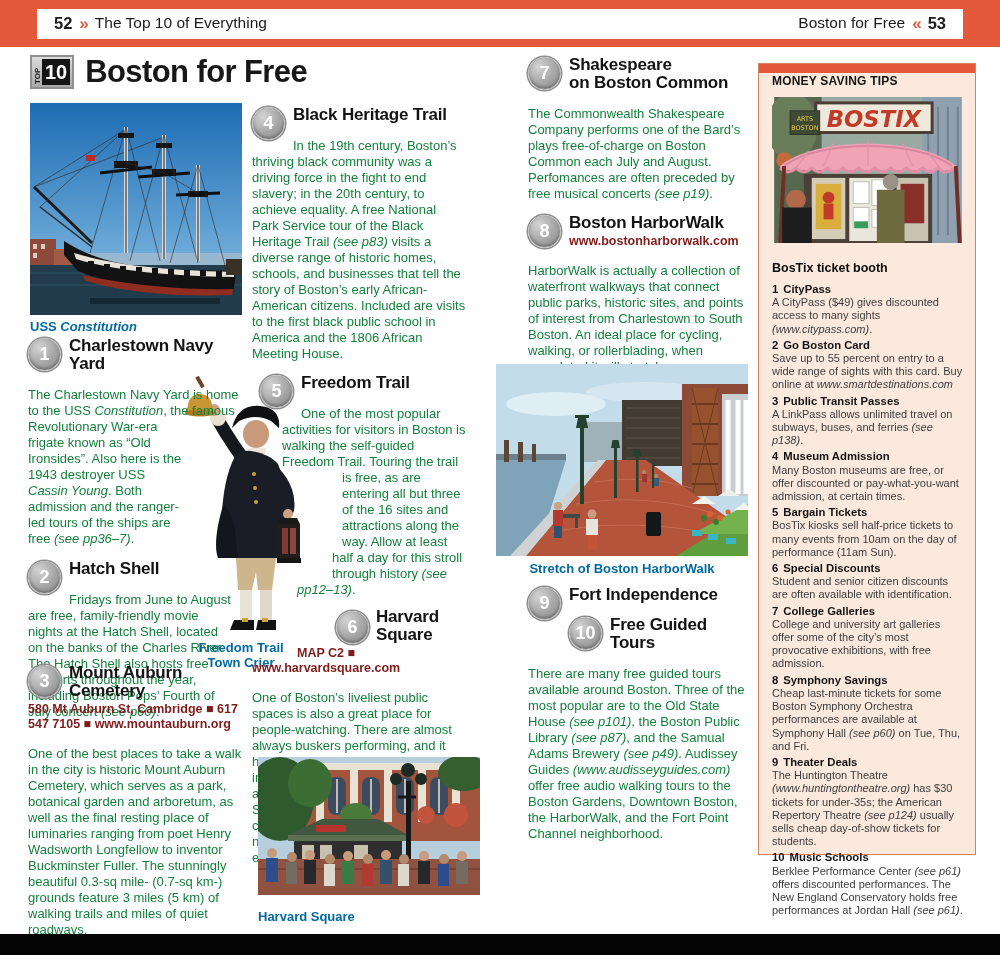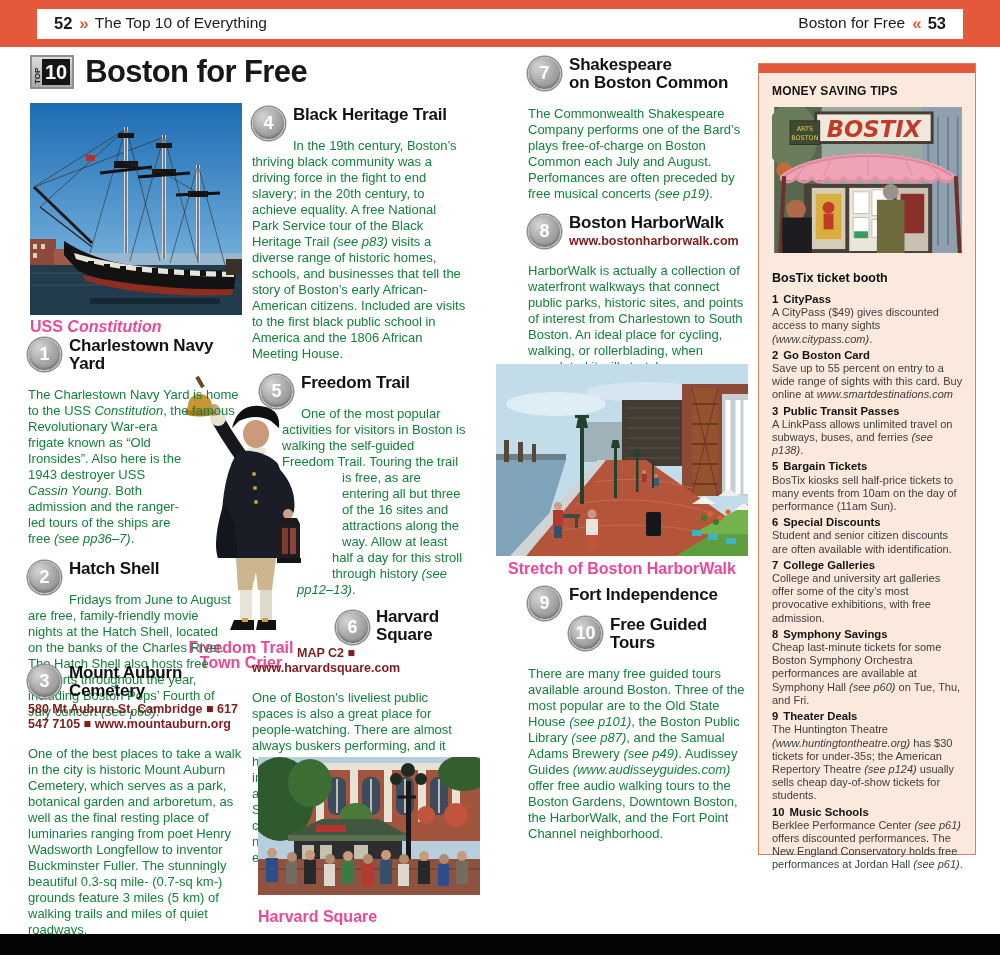--- a/index.html
+++ b/index.html
@@ -16,21 +16,21 @@
   .chev{color:#E4583B;font-weight:700;font-size:17px;margin:0 7px;letter-spacing:-1px}
 
   
   .title-row{position:absolute;left:30px;top:54px;display:flex;align-items:center;gap:11px}
   .logo{display:inline-flex;align-items:stretch;border:2px solid #8f8f8f;background:linear-gradient(#dcdcdc,#a8a8a8);padding:2px}
   .logo-top{writing-mode:vertical-rl;transform:rotate(180deg);font-size:8px;font-weight:700;color:#1c1c1c;line-height:1;padding:1px 0;display:flex;align-items:center}
   .logo-10{background:#141414;color:#fff;font-weight:800;font-size:20px;line-height:1;padding:3px 3px;display:flex;align-items:center}
   .h1{font-size:31px;font-weight:800;color:#181818;letter-spacing:-.6px}
   .photo{position:absolute;overflow:hidden}
   .photo svg{display:block;width:100%;height:100%}
-  .cap{position:absolute;font-weight:700;font-size:16px;color:#ec4899;line-height:14.5px}
+  .cap{position:absolute;font-weight:700;font-size:13px;color:#0369a1;line-height:14.5px}
   .cap i{font-style:italic}
 
   
   .col{position:absolute}
   .entry{margin-bottom:9px}
   .badge{float:left;width:33px;height:33px;border-radius:50%;
     background:radial-gradient(circle at 32% 28%,#d4d4d4,#a4a4a4 55%,#8b8b8b);
     border:1.5px solid #b2b2b2;box-shadow:0 0 0 1.5px #8d8d8d,inset 0 -2px 3px rgba(0,0,0,.28);
     color:#fff;font-weight:700;font-size:18px;display:flex;align-items:center;justify-content:center;margin:1px 8px 2px 0}
   .etitle{font-size:17px;line-height:18px;font-weight:700;color:#131313;letter-spacing:-.2px}
@@ -46,21 +46,21 @@
   .sC{float:left;clear:left;width:90px;height:62px}
   .sD{float:left;clear:left;width:80px;height:40px}
   .sE{float:left;clear:left;width:45px;height:72px}
   .entry-6{position:relative}
   .entry-6 .badge{position:absolute;left:84px;top:2px;float:none}
   .entry-6 .etitle{margin-left:124px}
 
   
   .sidebar{position:absolute;left:758px;top:63px;width:218px;height:792px;background:#FAE9DC;border:1px solid #D1825F}
   .sidebar-bar{height:9px;background:#E4583B}
-  .sidebar-inner{padding:10px 12px 0 13px}
+  .sidebar-inner{padding:0 12px 0 13px}
   .sb-title{font-size:12px;font-weight:700;color:#141414;letter-spacing:.2px;margin:1px 0 9px}
   .sb-photo{width:192px;height:146px;overflow:hidden}
   .sb-photo svg{display:block;width:100%;height:100%}
   .sb-cap{font-weight:700;font-size:12.5px;color:#0d0d0d;margin:18px 0 8px}
   .tip{margin-bottom:3px}
   .tip-head{font-size:11.3px;font-weight:700;color:#141414;line-height:13.2px}
   .tip-name{margin-left:5px}
   .tip-body{font-size:11px;line-height:13.2px;color:#3d3d3d;overflow-wrap:anywhere}
 </style>
 </head>
@@ -467,20 +467,24 @@
       </div>
       <div class="tip">
         <div class="tip-head"><span class="tip-num">2</span><span class="tip-name">Go Boston Card</span></div>
         <div class="tip-body">Save up to 55 percent on entry to a wide range of sights with this card. Buy online at <i>www.smartdestinations.com</i></div>
       </div>
       <div class="tip">
         <div class="tip-head"><span class="tip-num">3</span><span class="tip-name">Public Transit Passes</span></div>
         <div class="tip-body">A LinkPass allows unlimited travel on subways, buses, and ferries <i>(see p138)</i>.</div>
       </div>
       <div class="tip">
+        <div class="tip-head"><span class="tip-num">4</span><span class="tip-name">Museum Admission</span></div>
+        <div class="tip-body">Many Boston museums are free, or offer discounted or pay-what-you-want admission, at certain times.</div>
+      </div>
+      <div class="tip">
         <div class="tip-head"><span class="tip-num">5</span><span class="tip-name">Bargain Tickets</span></div>
         <div class="tip-body">BosTix kiosks sell half-price tickets to many events from 10am on the day of performance (11am Sun).</div>
       </div>
       <div class="tip">
         <div class="tip-head"><span class="tip-num">6</span><span class="tip-name">Special Discounts</span></div>
         <div class="tip-body">Student and senior citizen discounts are often available with identification.</div>
       </div>
       <div class="tip">
         <div class="tip-head"><span class="tip-num">7</span><span class="tip-name">College Galleries</span></div>
         <div class="tip-body">College and university art galleries offer some of the city’s most provocative exhibitions, with free admission.</div>

